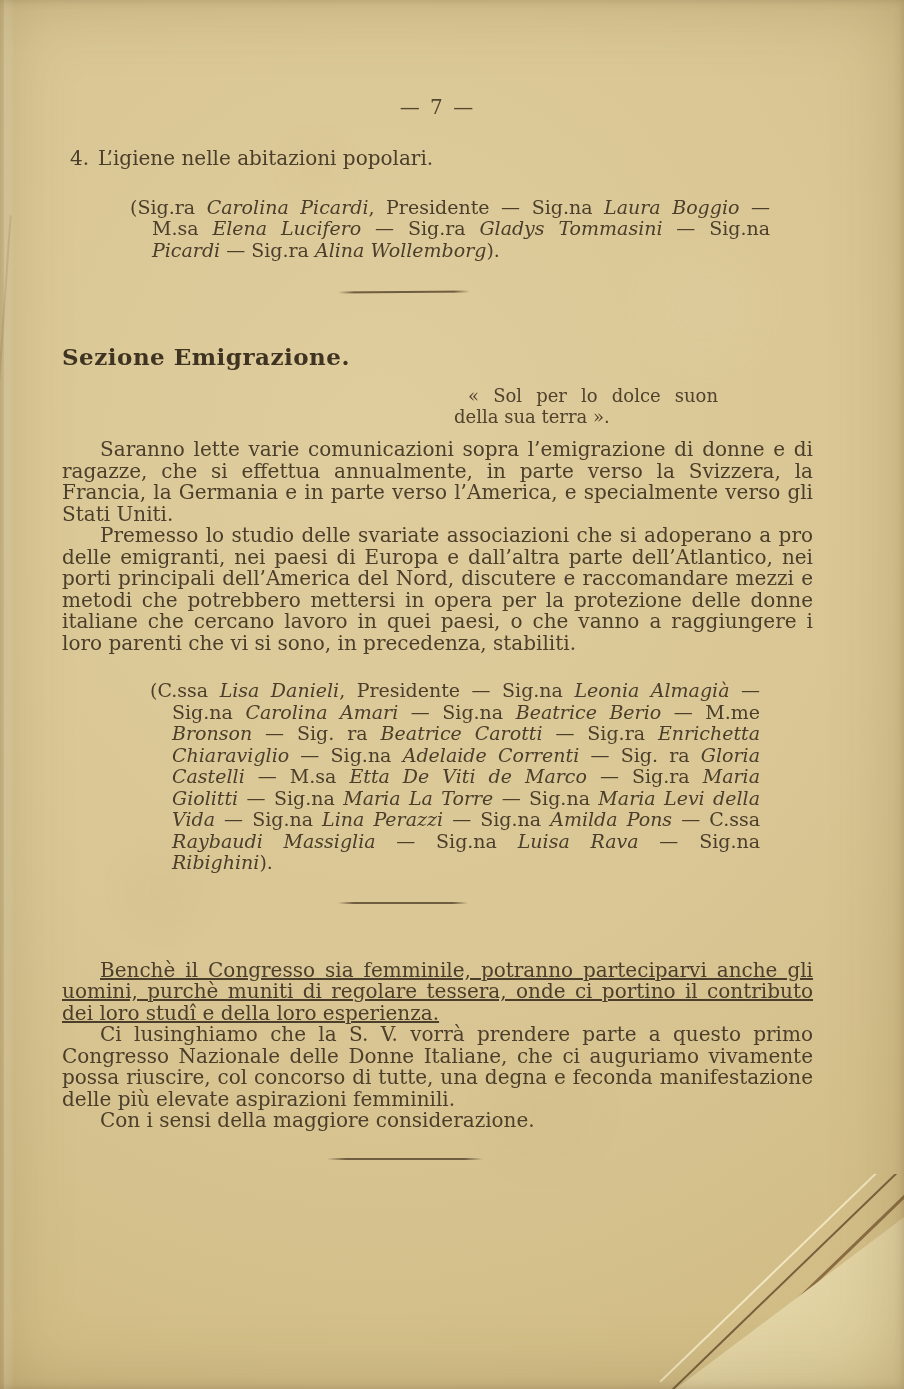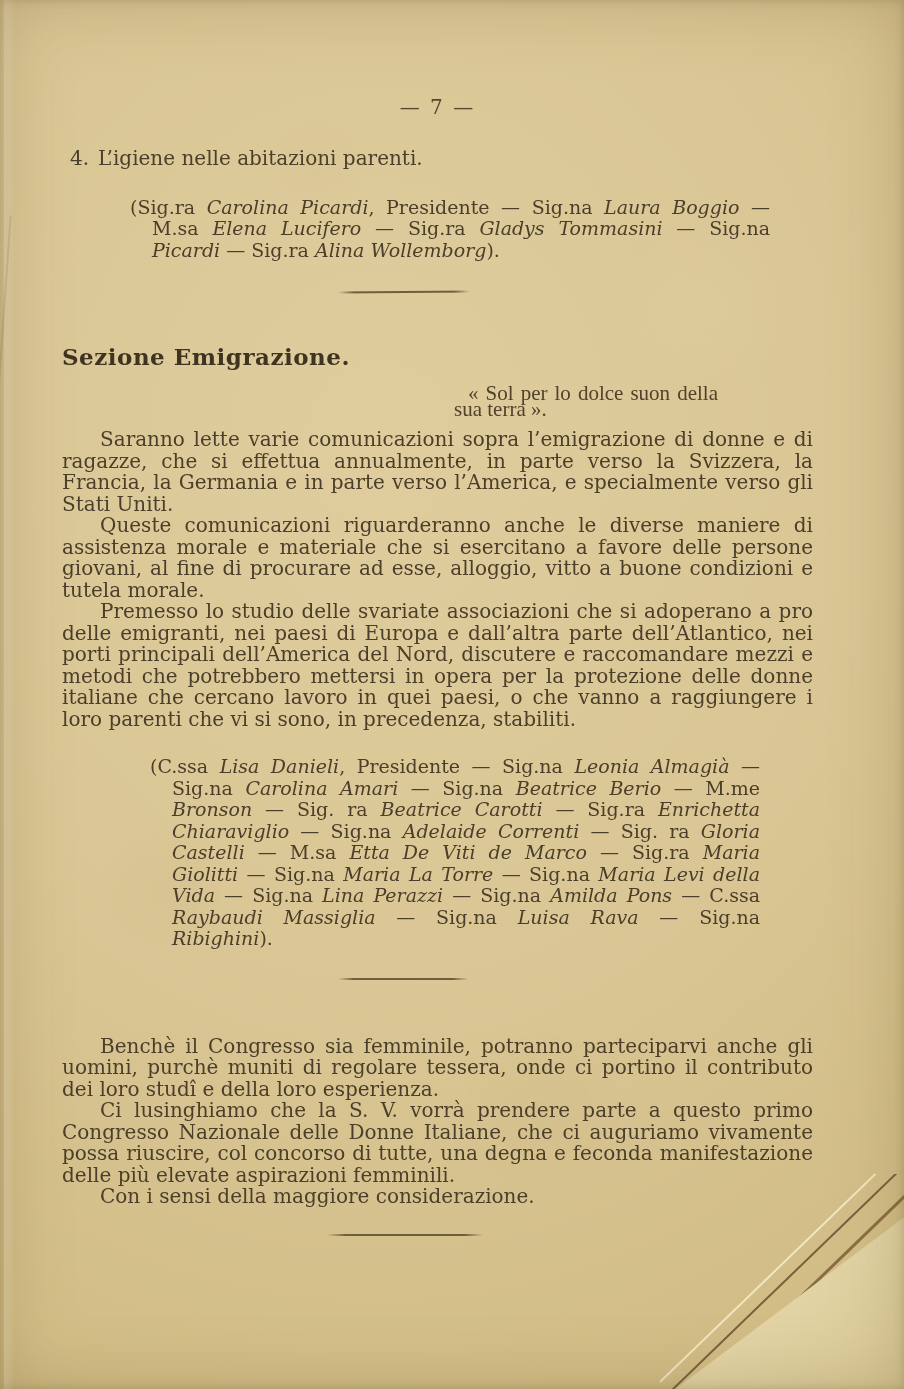--- a/index.html
+++ b/index.html
@@ -55,33 +55,32 @@
   .rule-3{margin:26px 0 0 327px;width:156px;}
 
   .section-title{
     margin:50px 0 0 62px;width:690px;
     text-align:left;font-size:23px;line-height:28px;font-weight:bold;
     letter-spacing:.5px;color:#3f3422;
   }
 
   .epigraph{
     margin:14px 0 0 454px;width:264px;
-    font-size:21px;line-height:16px;text-indent:14px;text-align:justify;
+    font-size:18px;line-height:21px;text-indent:14px;text-align:justify;
     color:#50422c;
-    font-family:Liberation Serif, serif;
   }
 
   .body-par{
     margin:0 91px 0 62px;
     font-size:20px;line-height:21.5px;
     text-align:justify;text-indent:38px;
     hyphens:auto;-webkit-hyphens:auto;
   }
   .body-par.first{margin-top:12px;}
-  .closing-block{margin-top:56px;}
+  .closing-block{margin-top:56px;text-decoration:underline;}
 
   .corner-artifact{
     position:absolute;right:0;bottom:0;width:250px;height:215px;
     overflow:hidden;pointer-events:none;
   }
   .wedge{
     position:absolute;right:-12px;bottom:-12px;width:285px;height:205px;
     clip-path:polygon(100% 6%, 100% 100%, 10% 100%);
     background:linear-gradient(135deg,#eee0b6 0%, #e2d3a4 55%, #d8c globale8 100%);
     background:linear-gradient(135deg,#eee0b6 0%, #e2d3a4 55%, #d8c894 100%);
@@ -100,33 +99,32 @@
 <body>
 
 <div class="page">
   <div class="grain"></div>
   <div class="crease"></div>
   <div class="crease-mark"></div>
 
   <div class="page-number">— 7 —</div>
 
   <div class="agenda">
-    <div class="agenda-item"><span class="agenda-num">4.</span><span>L’igiene nelle abitazioni parenti.</span></div>
+    <div class="agenda-item"><span class="agenda-num">4.</span><span>L’igiene nelle abitazioni popolari.</span></div>
   </div>
 
   <div class="committee committee-1"><span>(Sig.ra </span><i>Carolina Picardi</i><span>, Presidente — Sig.na </span><i>Laura Boggio</i><span> — M.sa </span><i>Elena Lucifero</i><span> — Sig.ra </span><i>Gladys Tommasini</i><span> — Sig.na </span><i>Picardi</i><span> — Sig.ra </span><i>Alina Wollemborg</i><span>).</span></div>
 
   <div class="rule rule-1"></div>
 
   <h2 class="section-title">Sezione Emigrazione.</h2>
 
   <div class="epigraph">« Sol per lo dolce suon della sua terra ».</div>
 
   <p class="body-par first">Saranno lette varie comunicazioni sopra l’emigrazione di donne e di ragazze, che si effettua annualmente, in parte verso la Svizzera, la Francia, la Germania e in parte verso l’America, e specialmente verso gli Stati Uniti.</p>
-  <p class="body-par">Queste comunicazioni riguarderanno anche le diverse maniere di assistenza morale e materiale che si esercitano a favore delle persone giovani, al fine di procurare ad esse, alloggio, vitto a buone condizioni e tutela morale.</p>
   <p class="body-par">Premesso lo studio delle svariate associazioni che si adoperano a pro delle emigranti, nei paesi di Europa e dall’altra parte dell’Atlantico, nei porti principali dell’America del Nord, discutere e raccomandare mezzi e metodi che potrebbero mettersi in opera per la protezione delle donne italiane che cercano lavoro in quei paesi, o che vanno a raggiungere i loro parenti che vi si sono, in precedenza, stabiliti.</p>
 
   <div class="committee committee-2"><span>(C.ssa </span><i>Lisa Danieli</i><span>, Presidente — Sig.na </span><i>Leonia Almagià</i><span> — Sig.na </span><i>Carolina Amari</i><span> — Sig.na </span><i>Beatrice Berio</i><span> — M.me </span><i>Bronson</i><span> — Sig. ra </span><i>Beatrice Carotti</i><span> — Sig.ra </span><i>Enrichetta Chiaraviglio</i><span> — Sig.na </span><i>Adelaide Correnti</i><span> — Sig. ra </span><i>Gloria Castelli</i><span> — M.sa </span><i>Etta De Viti de Marco</i><span> — Sig.ra </span><i>Maria Giolitti</i><span> — Sig.na </span><i>Maria La Torre</i><span> — Sig.na </span><i>Maria Levi della Vida</i><span> — Sig.na </span><i>Lina Perazzi</i><span> — Sig.na </span><i>Amilda Pons</i><span> — C.ssa </span><i>Raybaudi Massiglia</i><span> — Sig.na </span><i>Luisa Rava</i><span> — Sig.na </span><i>Ribighini</i><span>).</span></div>
 
   <div class="rule rule-2"></div>
 
   <p class="body-par closing-block">Benchè il Congresso sia femminile, potranno parteciparvi anche gli uomini, purchè muniti di regolare tessera, onde ci portino il contributo dei loro studî e della loro esperienza.</p>
   <p class="body-par">Ci lusinghiamo che la S. V. vorrà prendere parte a questo primo Congresso Nazionale delle Donne Italiane, che ci auguriamo vivamente possa riuscire, col concorso di tutte, una degna e feconda manifestazione delle più elevate aspirazioni femminili.</p>
   <p class="body-par">Con i sensi della maggiore considerazione.</p>
 

